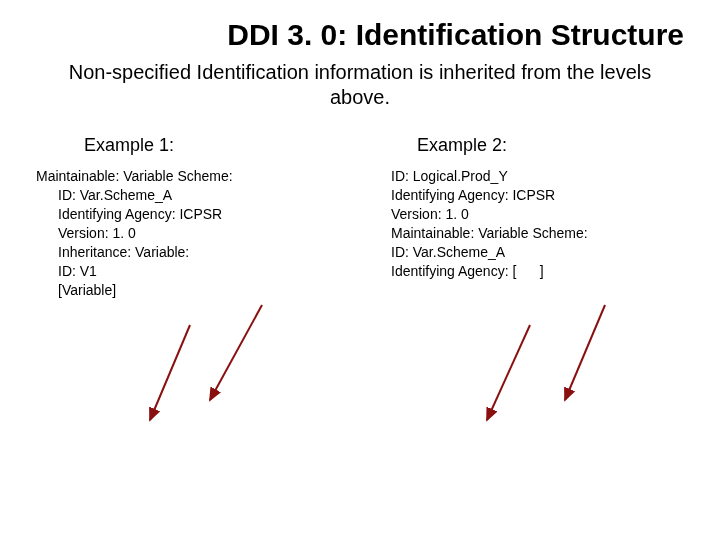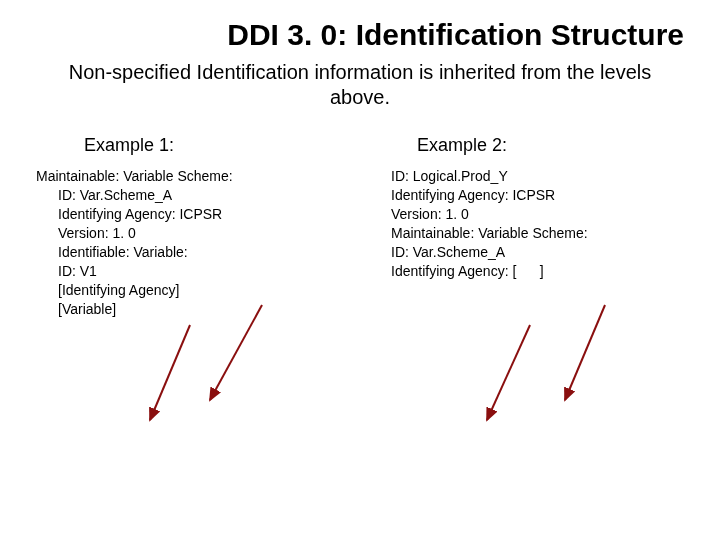--- a/index.html
+++ b/index.html
@@ -69,23 +69,22 @@
   <div class="cols">
     <div class="col">
       <div class="ex-head">
         <div>Example 1:</div>
       </div>
       <div class="body">
         <div>Maintainable: Variable Scheme:</div>
         <div class="ind1">ID: Var.Scheme_A</div>
         <div class="ind1">Identifying Agency: ICPSR</div>
         <div class="ind1">Version: 1. 0</div>
-        <div class="ind2">Identifiable: Variable:</div>
+        <div class="ind2">Inheritance: Variable:</div>
         <div class="ind1">ID: V1</div>
-        <div class="ind1">[Identifying Agency]</div>
         <div class="ind1">[Variable]</div>
       </div>
     </div>
 
     <div class="col">
       <div class="ex-head">
         <div>Example 2:</div>
       </div>
       <div class="body">
         <div class="ind1">ID: Logical.Prod_Y</div>

